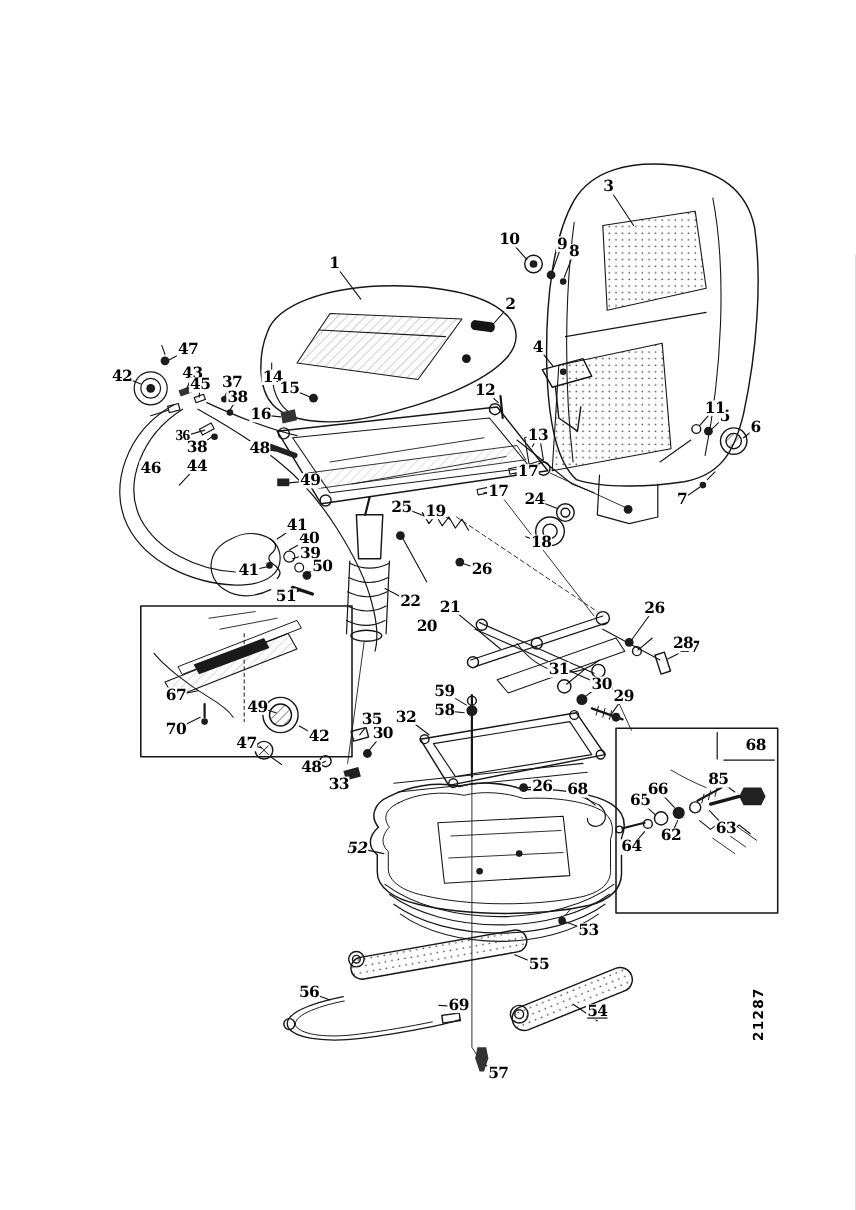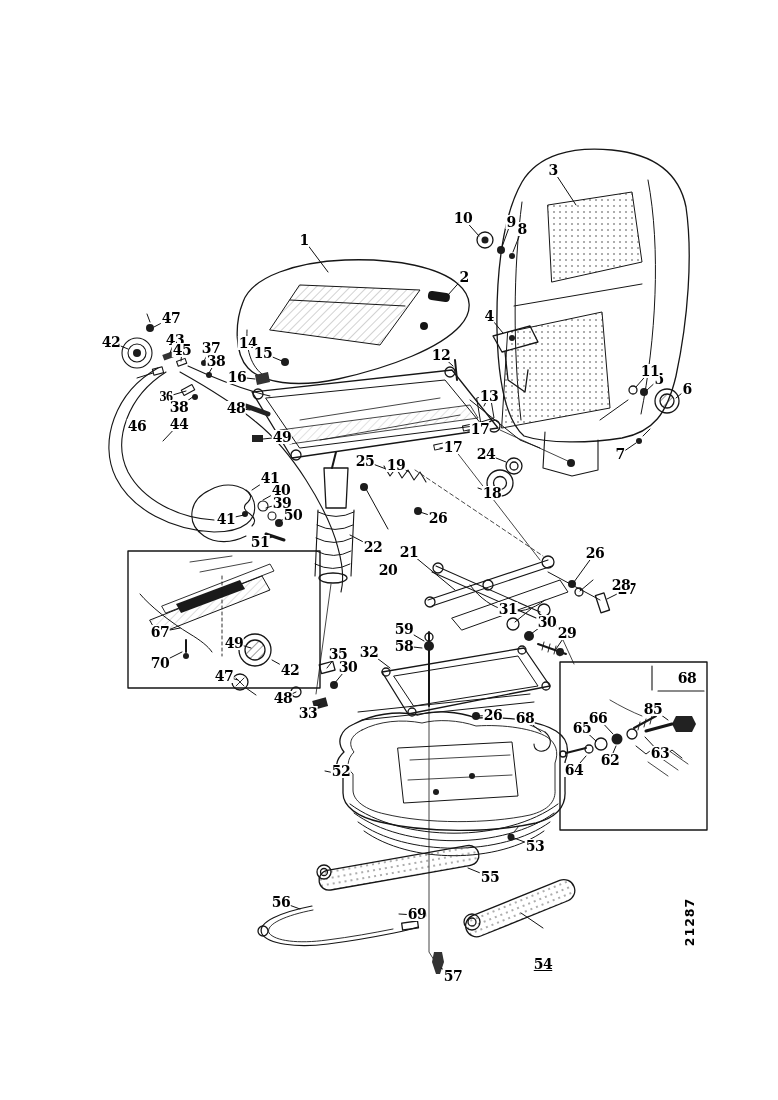--- a/index.html
+++ b/index.html
@@ -401,32 +401,32 @@
       <span class="callout" style="left: 282px; top: 437px;">49</span>
       <span class="callout" style="left: 293px; top: 515px;">50</span>
       <span class="callout" style="left: 260px; top: 542px;">51</span>
       <span class="callout" style="left: 160px; top: 632px;">67</span>
       <span class="callout" style="left: 160px; top: 663px;">70</span>
       <span class="callout" style="left: 234px; top: 643px;">49</span>
       <span class="callout" style="left: 224px; top: 676px;">47</span>
       <span class="callout" style="left: 290px; top: 670px;">42</span>
       <span class="callout" style="left: 404px; top: 646px;">58</span>
       <span class="callout" style="left: 404px; top: 629px;">59</span>
-      <span class="callout" style="left: 341px; top: 771px;">52</span>
+      <span class="callout" style="left: 325px; top: 771px; font-style: italic;">52</span>
       <span class="callout" style="left: 493px; top: 715px;">26</span>
       <span class="callout" style="left: 525px; top: 718px;">68</span>
       <span class="callout" style="left: 687px; top: 678px;">68</span>
       <span class="callout" style="left: 653px; top: 709px;">85</span>
       <span class="callout" style="left: 582px; top: 728px;">65</span>
       <span class="callout" style="left: 598px; top: 718px;">66</span>
       <span class="callout" style="left: 610px; top: 760px;">62</span>
       <span class="callout" style="left: 660px; top: 753px;">63</span>
       <span class="callout" style="left: 574px; top: 770px;">64</span>
       <span class="callout" style="left: 535px; top: 846px; text-align: right;">53</span>
       <span class="callout" style="left: 490px; top: 877px;">55</span>
       <span class="callout" style="left: 281px; top: 902px;">56</span>
       <span class="callout" style="left: 399px; top: 914px; margin-left: 18px;">69</span>
-      <span class="callout" style="left: 543px; top: 964px; text-decoration: underline;">54</span>
+      <span class="callout" style="left: 543px; top: 920px; text-decoration: underline;">54</span>
       <span class="callout" style="left: 453px; top: 976px;">57</span>
     </div>
 
   <div class="drawing-number">21287</div>
 </div>
 
 </body></html>

